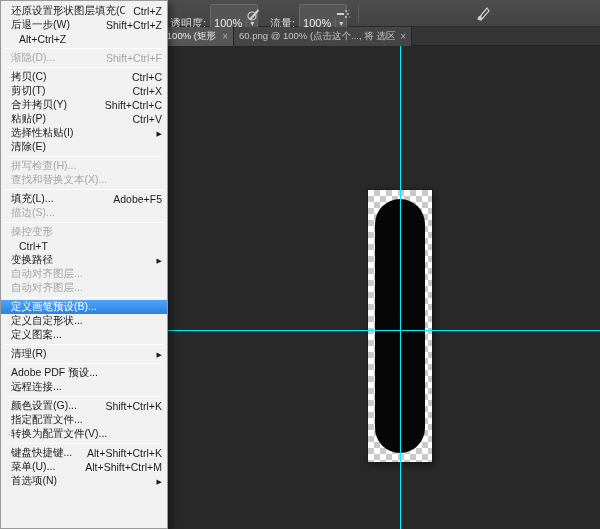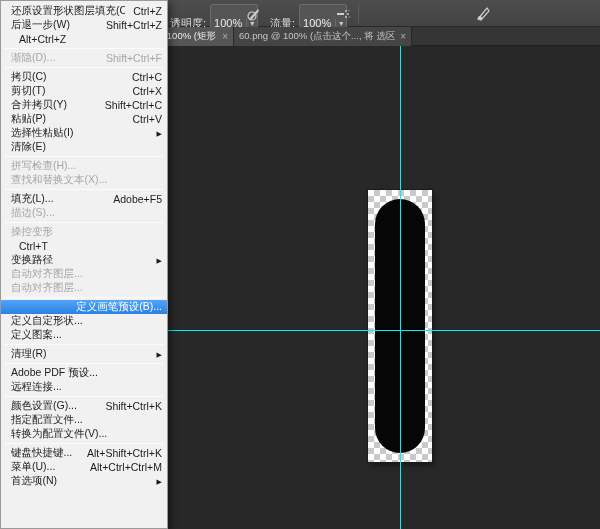--- a/index.html
+++ b/index.html
@@ -45,21 +45,21 @@
   .guide-v { position: absolute; top: 0; bottom: 0; left: 400px; width: 1px; z-index: 5; }
   .guide-h { position: absolute; left: 0; right: 0; top: 284px; height: 1px; z-index: 5; }
 
   
   .menu { position: absolute; left: 0; top: 0; width: 168px; height: 529px; z-index: 10;
           background: #f1f1f1; border: 1px solid #9a9a9a; box-shadow: 3px 3px 7px rgba(0,0,0,.45);
           padding-top: 3px; font-size: 10.5px; overflow: hidden; }
   .menu-item { display: flex; align-items: center; height: 14px; padding: 0 5px 0 10px;
                color: #1c1c1c; cursor: default; }
   .menu-item.disabled { color: #a6a6a6; align-items: center; }
-  .menu-item.highlighted { background: linear-gradient(#52a4f9,#2a82e2); color: #fff; text-align: right; }
+  .menu-item.highlighted { background: linear-gradient(#52a4f9,#2a82e2); color: #fff; }
   .mi-label { flex: 1; white-space: nowrap; overflow: hidden; }
   .mi-shortcut { margin-left: 8px; white-space: nowrap; }
   .mi-arrow { margin-left: 5px; font-size: 7px; line-height: 7px; }
   .menu-sep { height: 1px; background: #cdcdcd; margin: 2px 3px; border-bottom: 1px solid #fcfcfc; }
 </style>
 </head>
 <body>
 
 <div class="app">
 
@@ -237,21 +237,21 @@
       <div class="menu-item normal">
         <span class="mi-label">转换为配置文件(V)...</span>
       </div>
       <div class="menu-sep"></div>
       <div class="menu-item normal">
         <span class="mi-label">键盘快捷键...</span>
         <span class="mi-shortcut">Alt+Shift+Ctrl+K</span>
       </div>
       <div class="menu-item normal">
         <span class="mi-label">菜单(U)...</span>
-        <span class="mi-shortcut">Alt+Ctrl+Ctrl+M</span>
+        <span class="mi-shortcut">Alt+Shift+Ctrl+M</span>
       </div>
       <div class="menu-item normal">
         <span class="mi-label">首选项(N)</span>
         <span class="mi-arrow">▶</span>
       </div>
     </div>
 
 </div>
 
 </body></html>

